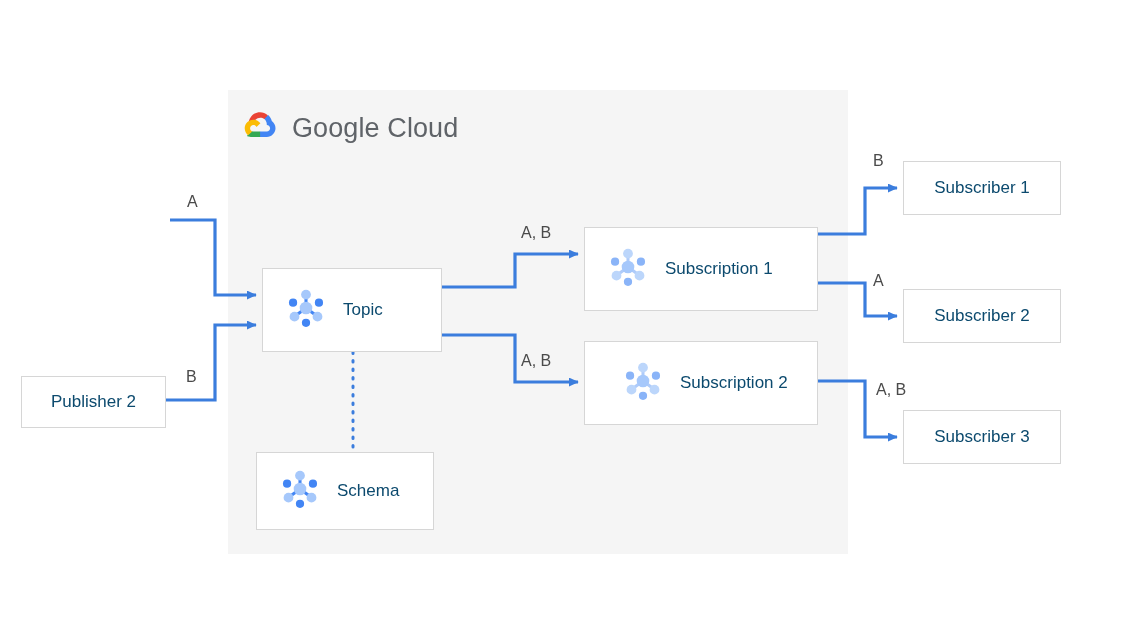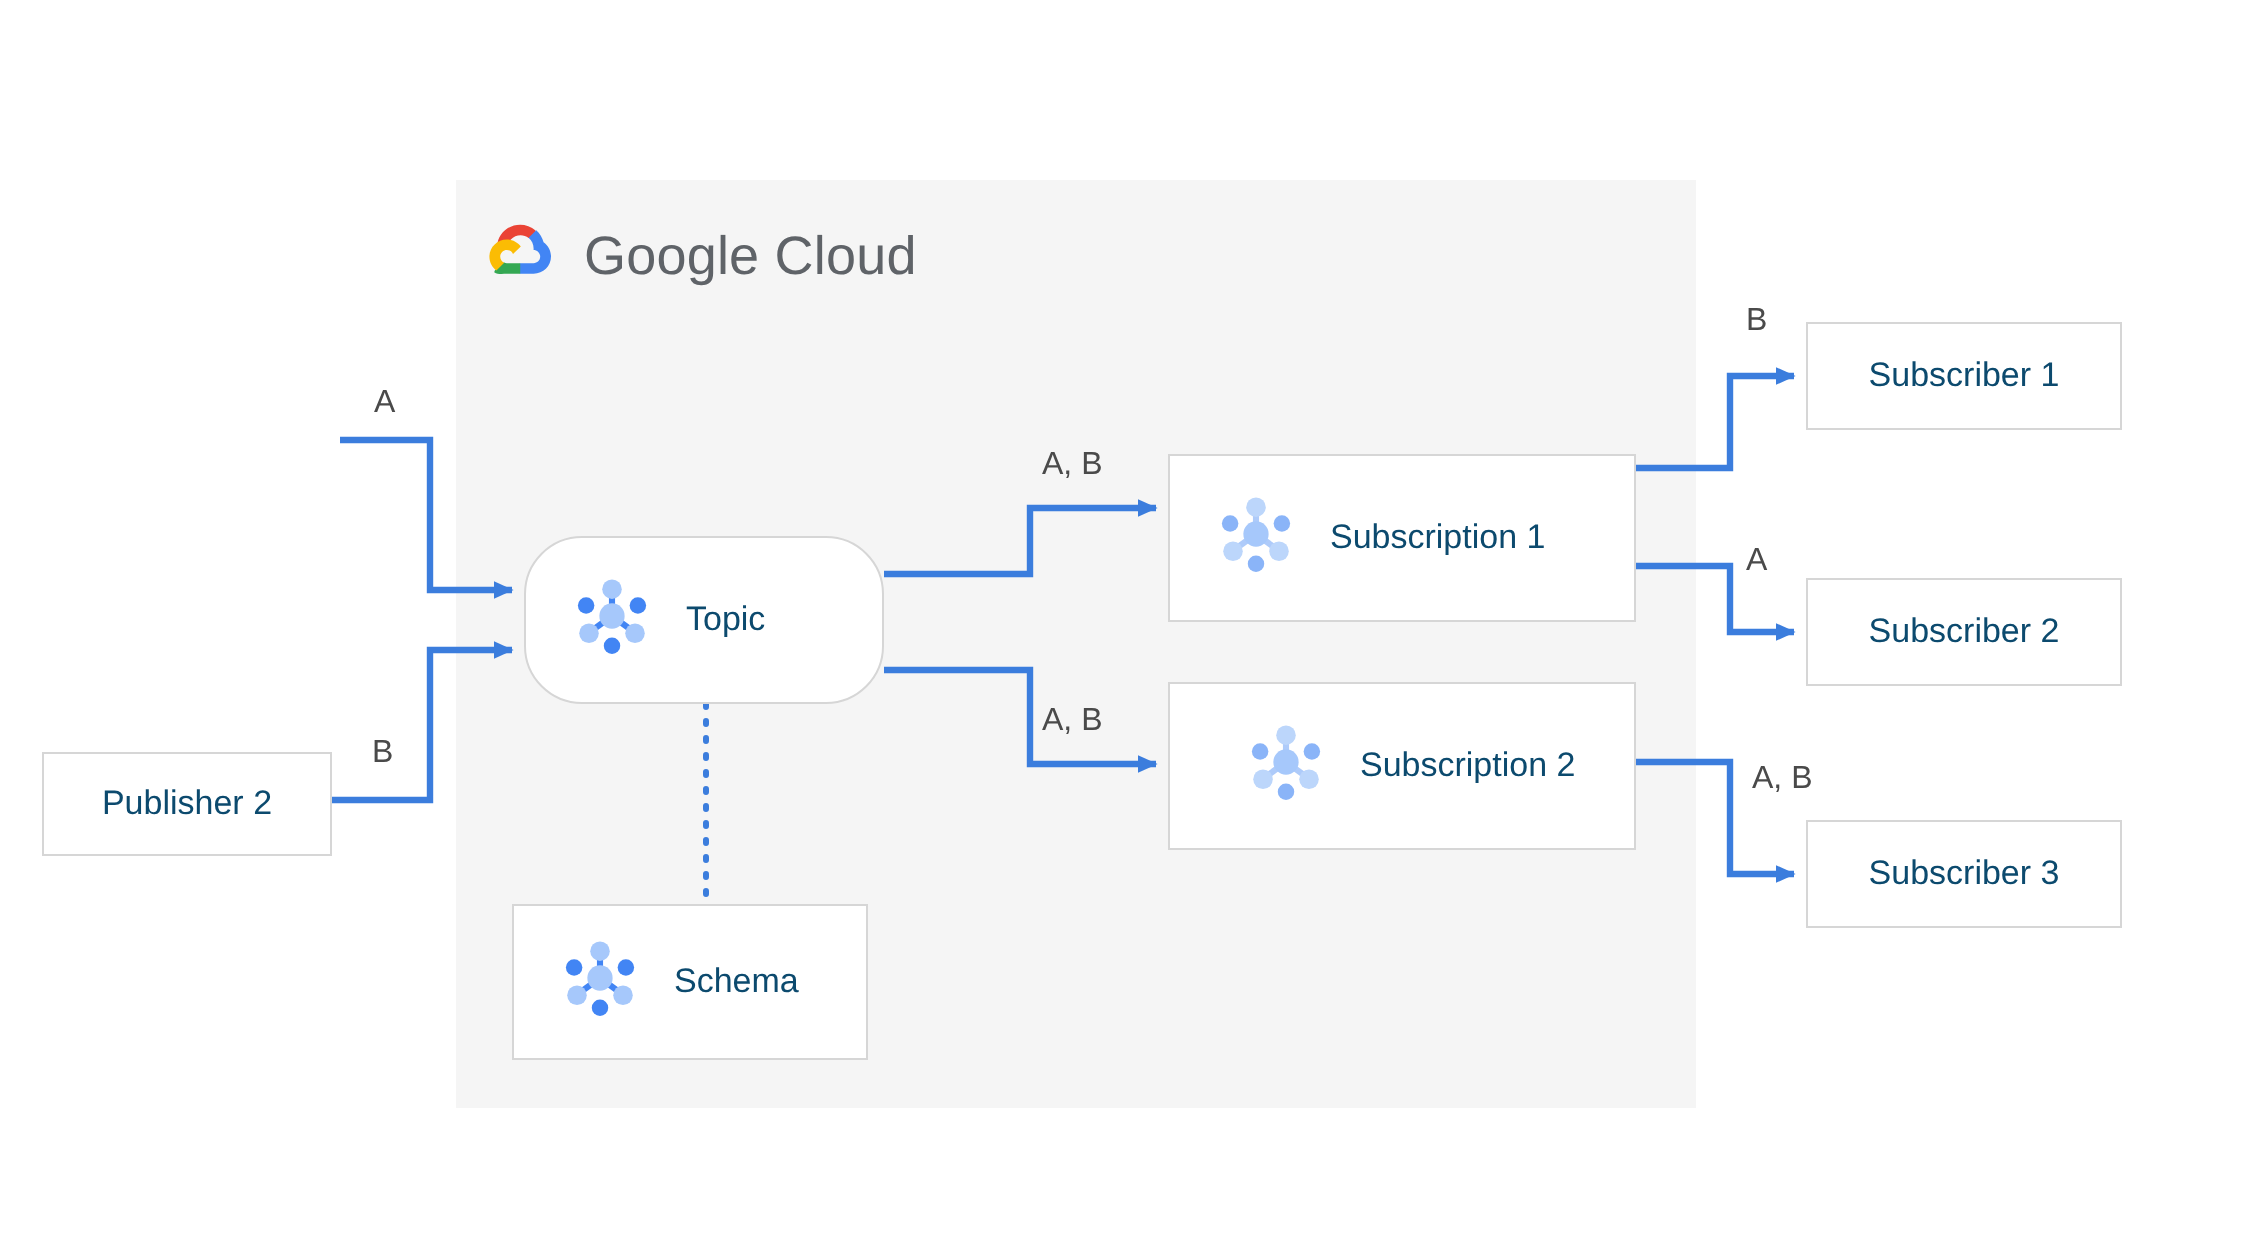--- a/index.html
+++ b/index.html
@@ -114,21 +114,21 @@
 
       <path d="M353,352 L353,450" stroke-width="3" stroke-dasharray="1.5 7" stroke-linecap="round"></path>
     </g>
   </svg>
 
 
   <div class="node-box plain" style="left:21px; top:376px; width:145px; height:52px;">
     <span class="node-label">Publisher 2</span>
   </div>
 
-  <div class="node-box" style="left:262px; top:268px; width:180px; height:84px;border-radius:29px;">
+  <div class="node-box" style="left:262px; top:268px; width:180px; height:84px;">
     <span class="node-icon">
       <svg width="46" height="46" viewBox="0 0 48 48" xmlns="http://www.w3.org/2000/svg">
         <g stroke="#4285F4" stroke-width="3.2">
           <line x1="24" y1="24" x2="24" y2="11"></line>
           <line x1="24" y1="24" x2="13" y2="32"></line>
           <line x1="24" y1="24" x2="35" y2="32"></line>
         </g>
         <circle cx="24" cy="24" r="6.6" fill="#a6c8fb"></circle>
         <circle cx="24" cy="10" r="5.1" fill="#a6c8fb"></circle>
         <circle cx="10.5" cy="18.5" r="4.3" fill="#4285F4"></circle>

